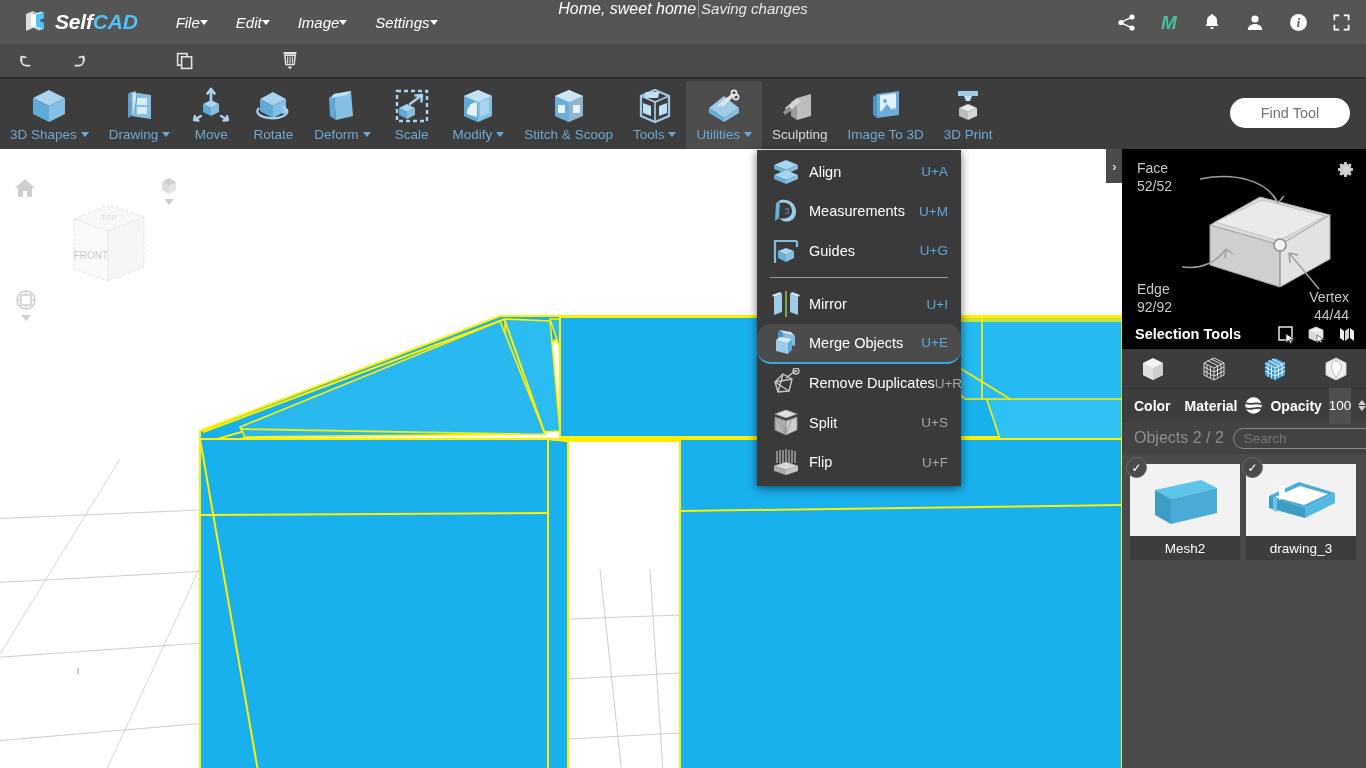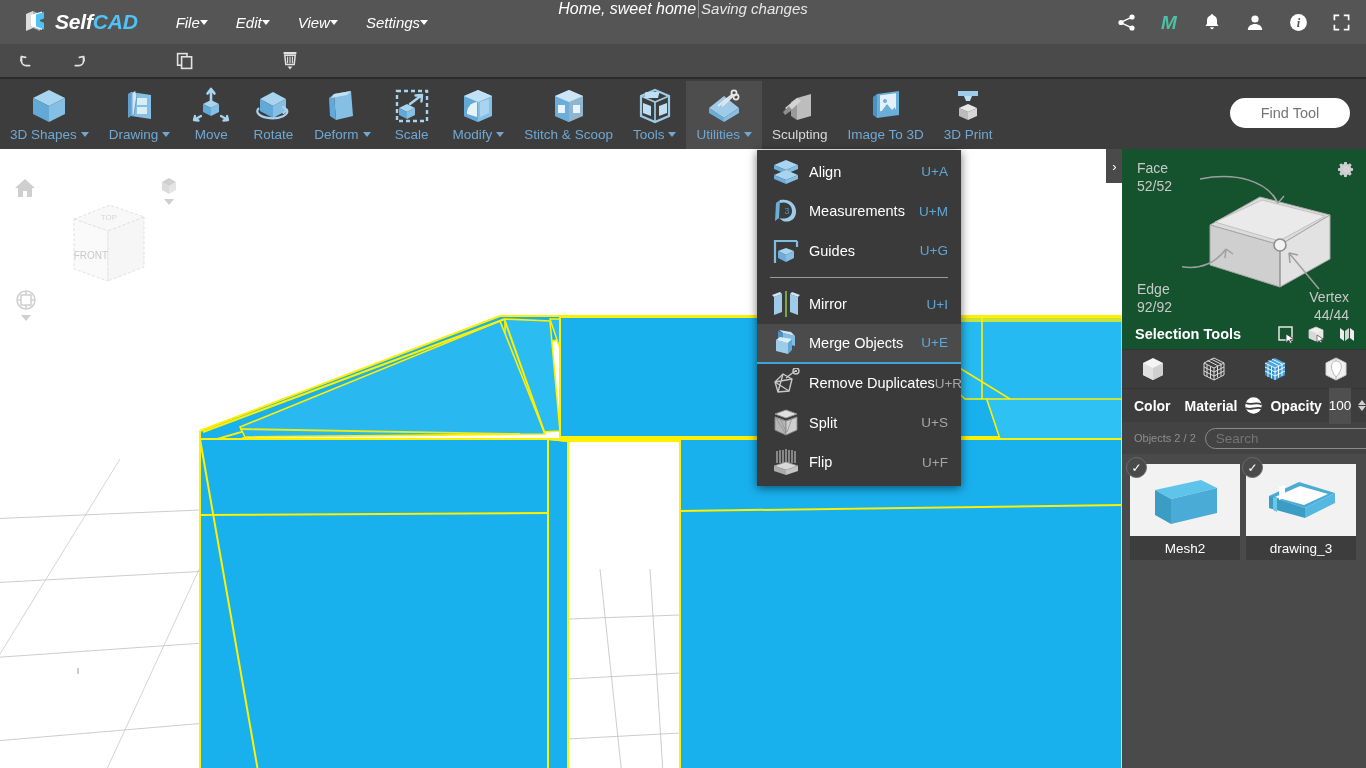--- a/index.html
+++ b/index.html
@@ -84,38 +84,38 @@
   
   .dropdown {
     position:absolute; left:757px; top:150px; width:204px;
     background:#3a3a3a; box-shadow:0 2px 9px rgba(0,0,0,.55);
     z-index:40; padding:2px 0 4px 0;
   }
   .drow {
     height:39.5px; display:flex; align-items:center; padding:0 13px 0 10px;
     cursor:pointer; position:relative;
   }
-  .drow.hovered { background:#4b4b4b; border-bottom:2px solid #3ba3dd; }
+  .drow.hovered { background:#4b4b4b; border-bottom:2px solid #3ba3dd;border-radius:14px; }
   .drow .dico { width:38px; height:34px; display:flex; align-items:center; justify-content:center; flex:0 0 38px; }
   .drow .dlbl { color:#ffffff; font-size:14.5px; flex:1; margin-left:4px; white-space:nowrap; }
   .drow .dsc { color:#5ea7d8; font-size:13.5px; }
   .drow.dim .dsc { color:#a6a6a6; }
   .dsep { height:1px; background:#9a9a9a; margin:6px 13px 7px 13px; }
 
   
   .rpanel {
     position:absolute; left:1122px; top:149px; width:244px; height:619px;
     background:#4a4a4a;
   }
   .collapse-tab {
     position:absolute; left:-16px; top:0px; width:17px; height:34px;
     background:#4a4a4a; display:flex; align-items:center; justify-content:center;
     cursor:pointer; color:#fff; font-size:13px;
   }
-  .sel-block { position:relative; height:200px; background:#14532d; }
+  .sel-block { position:relative; height:200px; background:#000000; }
   .gear-tr { position:absolute; right:11px; top:12px; cursor:pointer; }
   .lbl-face { position:absolute; left:15px; top:10px; color:#c9c9c9; font-size:14px; line-height:18px; }
   .lbl-edge { position:absolute; left:15px; top:131px; color:#c9c9c9; font-size:14px; line-height:18px; }
   .lbl-vert { position:absolute; right:17px; top:139px; color:#c9c9c9; font-size:14px; line-height:18px; text-align:right; }
   .selt-row {
     position:absolute; left:0; bottom:0; width:244px; height:30px;
     display:flex; align-items:center; padding:0 10px 0 13px;
   }
   .selt-lbl { color:#fff; font-size:14.5px; font-weight:bold; flex:1; }
   .selt-icons { display:flex; gap:11px; align-items:center; }
@@ -136,21 +136,21 @@
     display:flex; align-items:center; justify-content:center; cursor:pointer;
   }
   .spin { display:flex; flex-direction:column; gap:1px; cursor:pointer; }
   .spin i { width:0;height:0;border-left:4px solid transparent;border-right:4px solid transparent; }
   .spin .up { border-bottom:5px solid #cfcfcf; }
   .spin .dn { border-top:5px solid #cfcfcf; }
   .obj-hdr {
     height:32px; background:#434343; display:flex; align-items:center;
     padding:0 10px 0 12px; gap:9px;
   }
-  .obj-count { color:#8e8e8e; font-size:11px; white-space:nowrap; }
+  .obj-count { color:#8e8e8e; font-size:16px; white-space:nowrap; }
   .obj-search {
     flex:1; height:21px; border-radius:11px; background:transparent;
     border:1px solid #8b8b8b; color:#9a9a9a; font-size:13.5px;
     padding:0 20px 0 10px; outline:none; font-family:"Liberation Sans", sans-serif;
   }
   .search-wrap { position:relative; flex:1; display:flex; }
   .obj-grid { display:flex; gap:6px; padding:10px 8px; }
   .ocard { width:110px; background:#f2f2f2; position:relative; cursor:pointer; }
   .ocard .othumb { height:72px; display:flex; align-items:center; justify-content:center; background:#f2f2f2; }
   .ocard .oname {
@@ -185,21 +185,21 @@
     <div class="menu-list">
       <div class="menu-item">
         <span>File</span>
         <i class="caret"></i>
       </div>
       <div class="menu-item">
         <span>Edit</span>
         <i class="caret"></i>
       </div>
       <div class="menu-item">
-        <span>View</span>
+        <span>Image</span>
         <i class="caret"></i>
       </div>
       <div class="menu-item">
         <span>Settings</span>
         <i class="caret"></i>
       </div>
     </div>
 
     <div class="title-center">
       <span class="proj-title">Home, sweet home</span>

